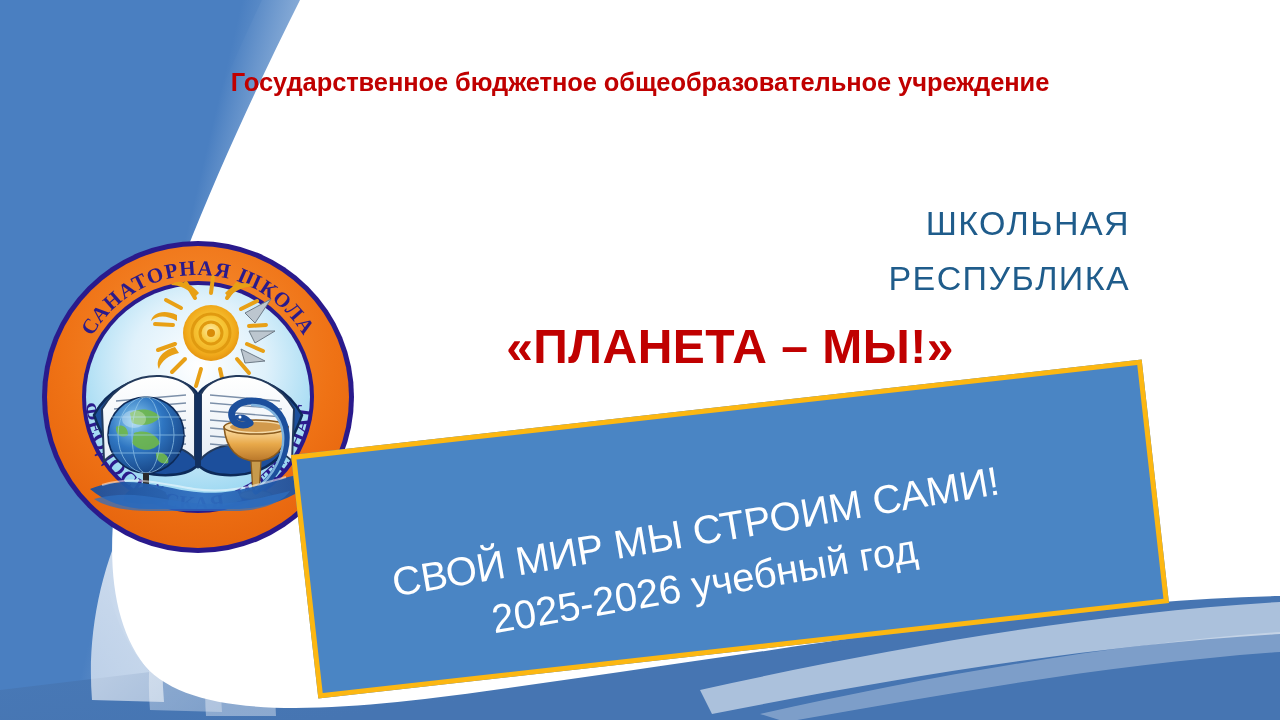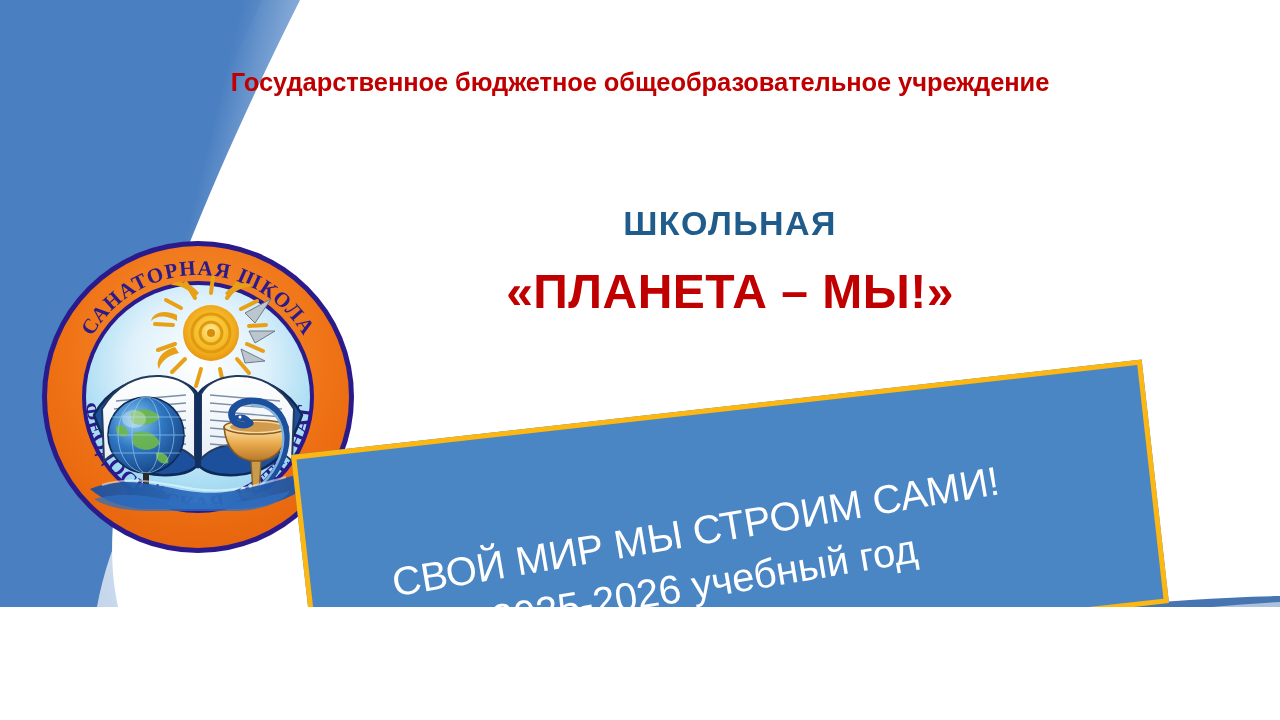--- a/index.html
+++ b/index.html
@@ -7,21 +7,21 @@
   body {
     font-family:"Liberation Sans", sans-serif;
     background:#ffffff;
     overflow:hidden;
     position:relative;
   }
 
   #slide {
     position:absolute;
     left:0; top:0;
-    width:1280px; height:607px;
+    width:1280px; height:720px;
     overflow:hidden;
     background:#ffffff;
   }
 
   
   #bg-art { position:absolute; left:0; top:0; width:1280px; height:720px; }
 
   
   .heading-block {
     position:absolute;
@@ -42,25 +42,26 @@
 
   .title-block {
     position:absolute;
     left:330px; top:196px;
     width:800px;
     text-align:center;
     z-index:20;
   }
   .title-line {
     color:#1f5c8b;
-    font-weight:bold;
+    font-weight:normal;
     font-size:34px;
     line-height:55px;
     letter-spacing:1.4px;
     white-space:nowrap;
+    text-align:right;
   }
   .motto-line {
     color:#c00000;
     font-weight:bold;
     font-size:48px;
     line-height:66px;
     letter-spacing:0.5px;
     margin-top:8px;
     white-space:nowrap;
   }
@@ -164,20 +165,21 @@
                C1112,664 944,694 786,722 Z"></path>
     </g>
   </svg>
 
   <div class="heading-block">
     <div class="heading-line l1">Государственное бюджетное общеобразовательное учреждение</div>
   </div>
 
   <div class="title-block">
     <div class="title-line">ШКОЛЬНАЯ</div>
+    <div class="title-line">РЕСПУБЛИКА</div>
     <div class="motto-line">«ПЛАНЕТА – МЫ!»</div>
   </div>
 
   <svg id="emblem" viewBox="0 0 320 320">
     <defs>
       <radialGradient id="innerSky" cx="0.5" cy="0.36" r="0.72">
         <stop offset="0" stop-color="#ffffff"></stop>
         <stop offset="0.42" stop-color="#dff1fb"></stop>
         <stop offset="0.80" stop-color="#9fd9f2"></stop>
         <stop offset="1" stop-color="#63bfe8"></stop>

